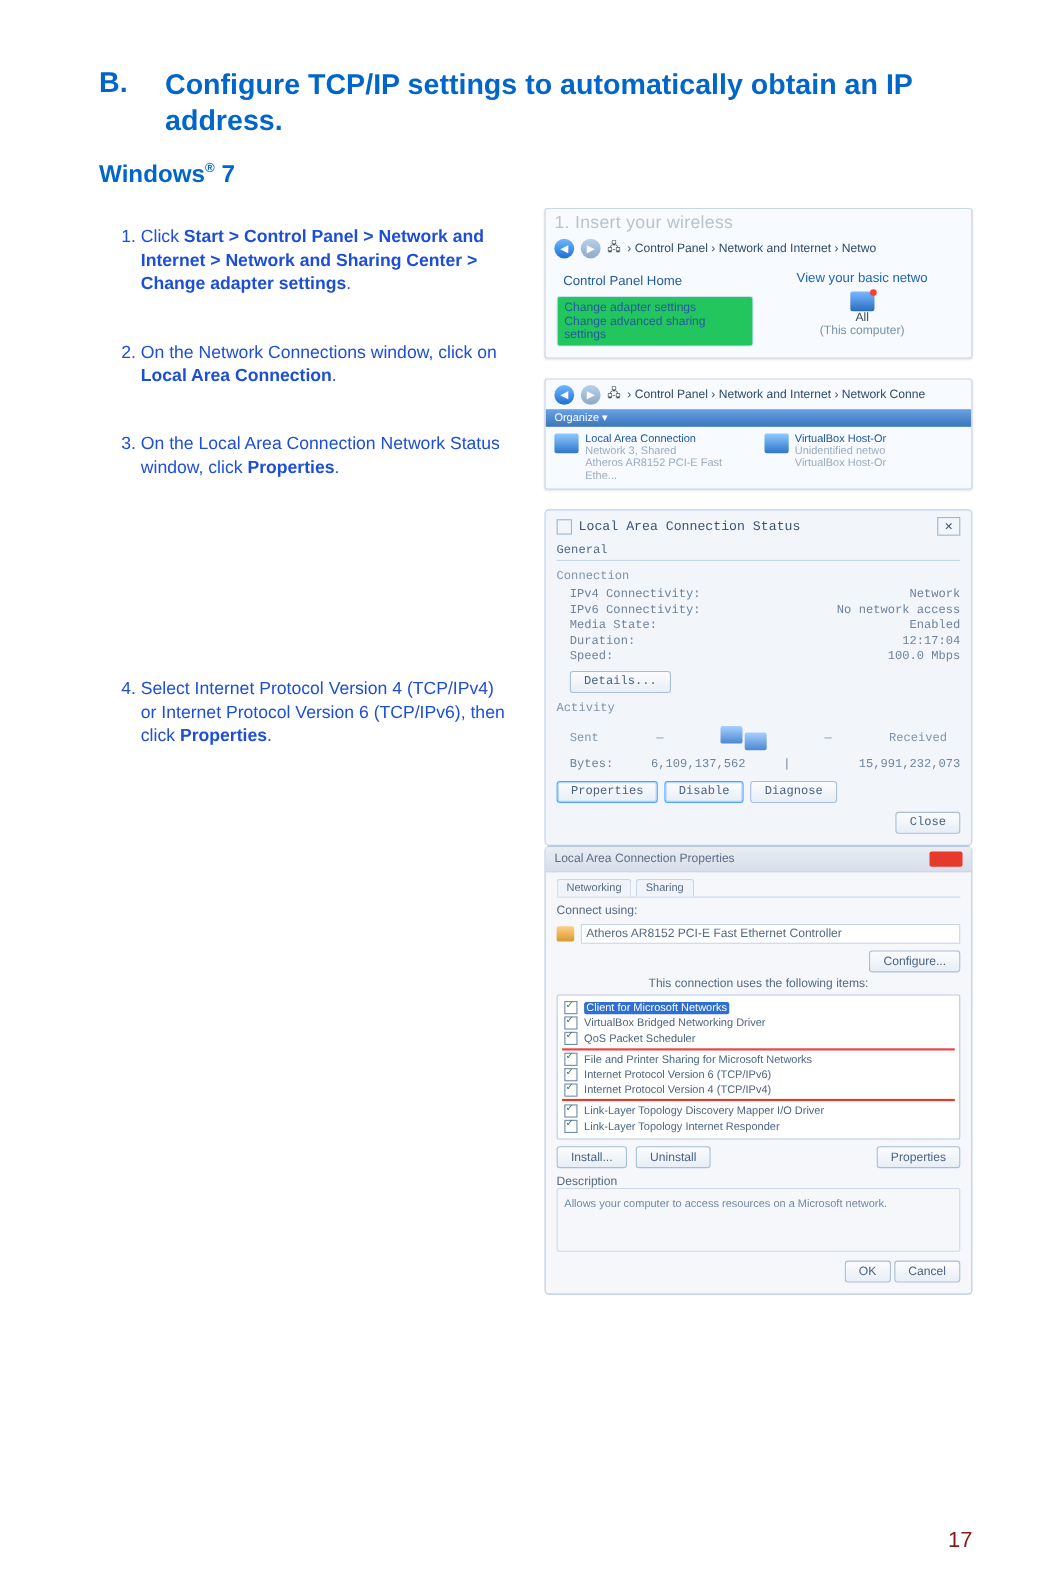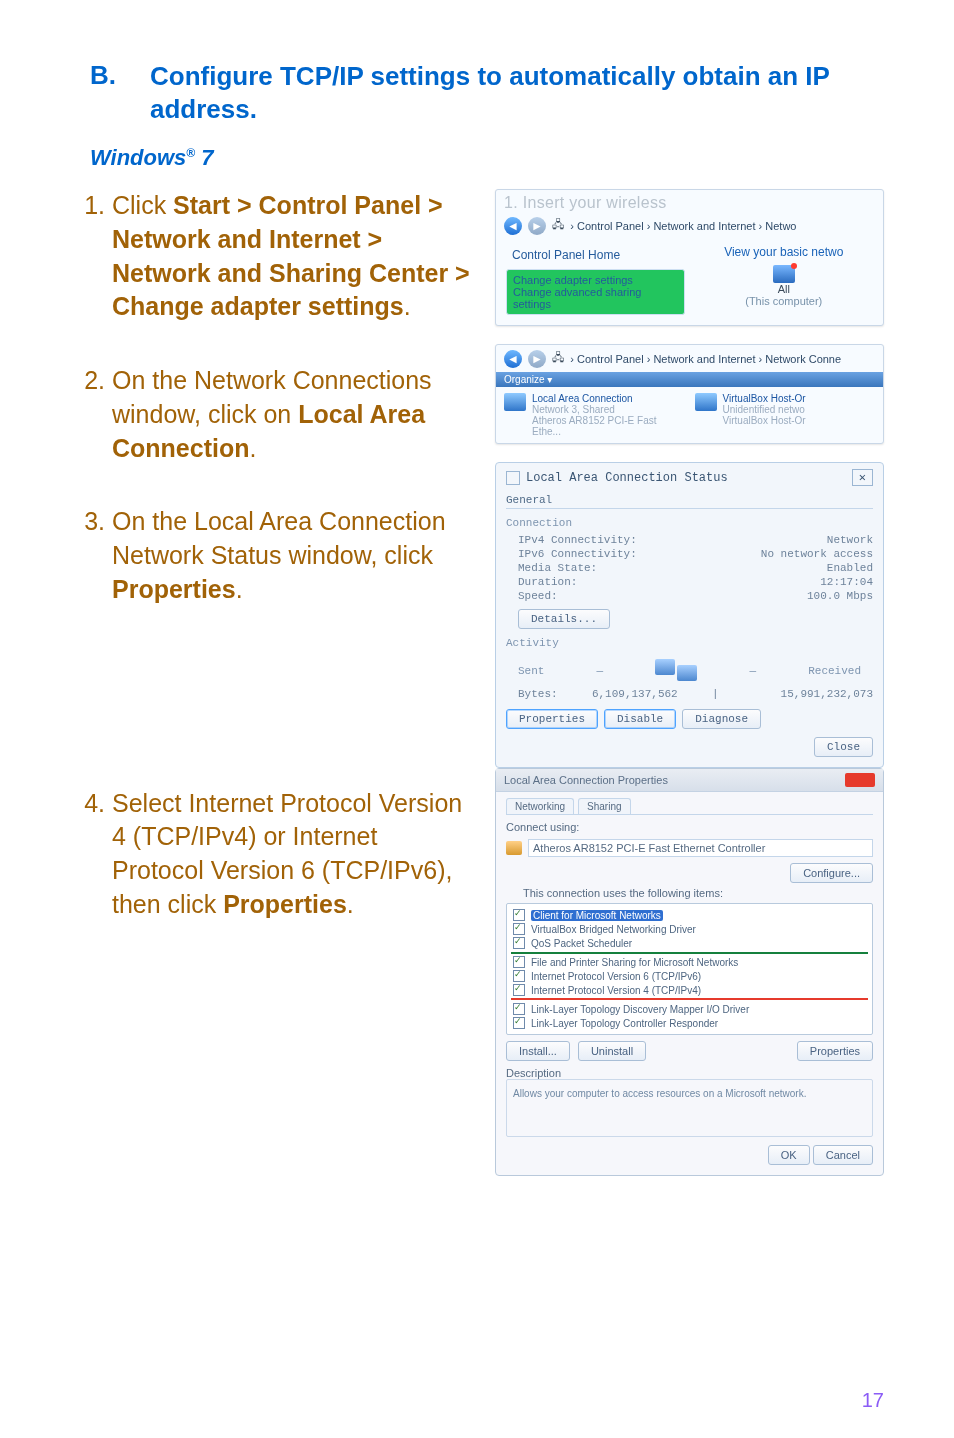--- a/index.html
+++ b/index.html
@@ -32,35 +32,34 @@
   }
   .section-title {
     flex: 1;
     line-height: 1.25;
   }
   .subheading {
     color: #0066cc;
     font-weight: 700;
     font-size: 22px;
     margin: 20px 0 18px 0;
-    font-style: italic;
   }
   .sup { font-size: 12px; vertical-align: super; }
   .columns {
     display: flex;
     gap: 20px;
   }
   .left-col { width: 385px; flex: 0 0 385px; }
   .right-col { flex: 1; }
   ol.steps {
     list-style: decimal;
     padding-left: 22px;
-    margin: 0;
-    font-size: 25px;
-    color: #a16207;
+    margin: 16px;
+    font-size: 16px;
+    color: #1d4ed8;
   }
   ol.steps li {
     margin-bottom: 40px;
     line-height: 1.35;
   }
   ol.steps li.tight { margin-bottom: 180px; }
   .b { font-weight: 700; }
   .shot {
     border: 1px solid #c9d7e7;
     background: #f7fbff;
@@ -232,25 +231,25 @@
   .tabs .t { padding:2px 8px; border:1px solid #c4d6ea; border-bottom:none; font-size:10px; background:#f0f4fa; border-radius:3px 3px 0 0;}
   .field-row { display:flex; align-items:center; gap:6px; margin:6px 0; }
   .nic-ico { width:16px;height:14px;background:linear-gradient(#ffd087,#d89a2f);border-radius:2px;}
   .listbox {
     border:1px solid #b8cadd; background:#fff; padding:4px 6px; font-size:10px; color:#4d6580; border-radius:2px;
   }
   .listbox .row { display:flex; align-items:center; gap:6px; padding:1px 0;}
   .listbox .cb { width:10px;height:10px;border:1px solid #6f8aab;display:inline-block;}
   .listbox .cb.c::after{content:"✓";font-size:9px;color:#2f7a2f;position:relative;top:-3px;left:0;}
   .listbox .sel { background:#2f6fd1;color:#fff;padding:0 2px;border-radius:2px;}
-  .hl-red { border-top:2px solid #15803d; border-bottom:2px solid #e63a2c; margin:2px -2px; padding:1px 2px;}
+  .hl-red { border-top:2px solid #ef4444; border-bottom:2px solid #e63a2c; margin:2px -2px; padding:1px 2px;}
   .btn-row { display:flex; gap:8px; margin:6px 0; }
   .desc-box { border:1px solid #cbd9ea; padding:8px 6px; font-size:10px; color:#7089a4; border-radius:2px; min-height:40px;}
   .page-num {
-    position:absolute; bottom:26px; right:70px; font-size:20px; color:#8b5cf6;
+    position:absolute; bottom:26px; right:70px; font-size:20px; color:#7f1d1d;
   }
 </style>
 </head>
 <body>
 
 <div class="page">
 
   <div class="section-heading">
     <span class="section-letter">B.</span>
     <span class="section-title">Configure TCP/IP settings to automatically obtain an IP address.</span>
@@ -398,21 +397,21 @@
           <span class="t">Sharing</span>
         </div>
         <div style="margin-top:6px;">Connect using:</div>
         <div class="field-row">
           <span class="nic-ico"></span>
           <span style="flex:1;border:1px solid #c4d6ea;padding:2px 4px;background:#fff;">Atheros AR8152 PCI-E Fast Ethernet Controller</span>
         </div>
         <div class="right-align" style="margin-top:0;">
           <span class="btn">Configure...</span>
         </div>
-        <div style="margin:4px 17px;">This connection uses the following items:</div>
+        <div style="margin:4px 0;text-align:center;">This connection uses the following items:</div>
         <div class="listbox">
           <div class="row">
               <span class="cb c"></span>
               <span class="sel">Client for Microsoft Networks</span>
             </div>
           <div class="row">
               <span class="cb c"></span>
               <span>VirtualBox Bridged Networking Driver</span>
             </div>
           <div class="row">
@@ -432,21 +431,21 @@
                 <span class="cb c"></span>
                 <span>Internet Protocol Version 4 (TCP/IPv4)</span>
               </div>
           </div>
           <div class="row">
               <span class="cb c"></span>
               <span>Link-Layer Topology Discovery Mapper I/O Driver</span>
             </div>
           <div class="row">
               <span class="cb c"></span>
-              <span>Link-Layer Topology Controller Responder</span>
+              <span>Link-Layer Topology Internet Responder</span>
             </div>
         </div>
         <div class="btn-row">
           <span class="btn">Install...</span>
           <span class="btn">Uninstall</span>
           <span class="btn" style="margin-left:auto;">Properties</span>
         </div>
         <div>Description</div>
         <div class="desc-box">Allows your computer to access resources on a Microsoft network.</div>
         <div class="right-align">

